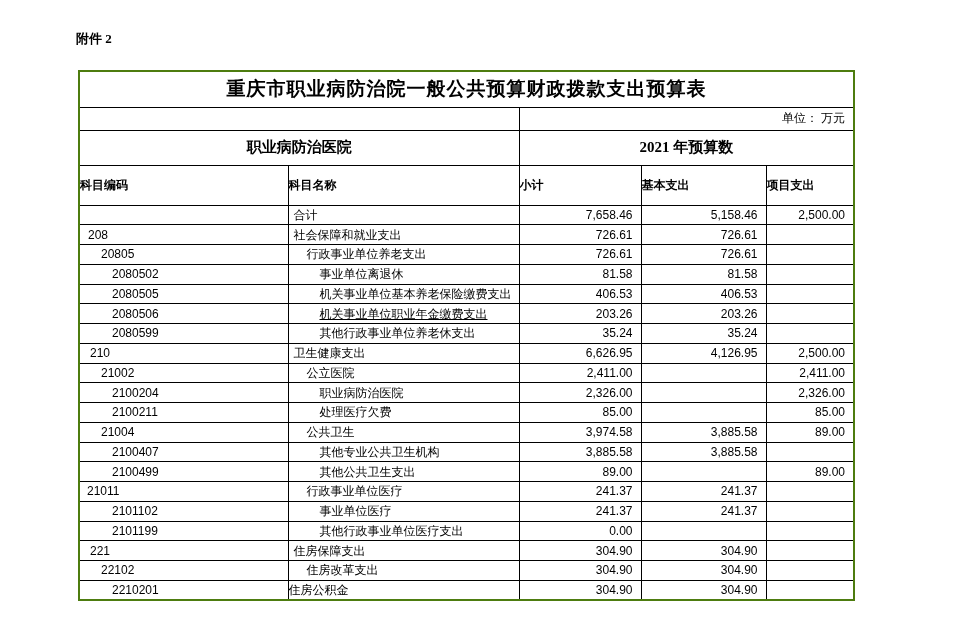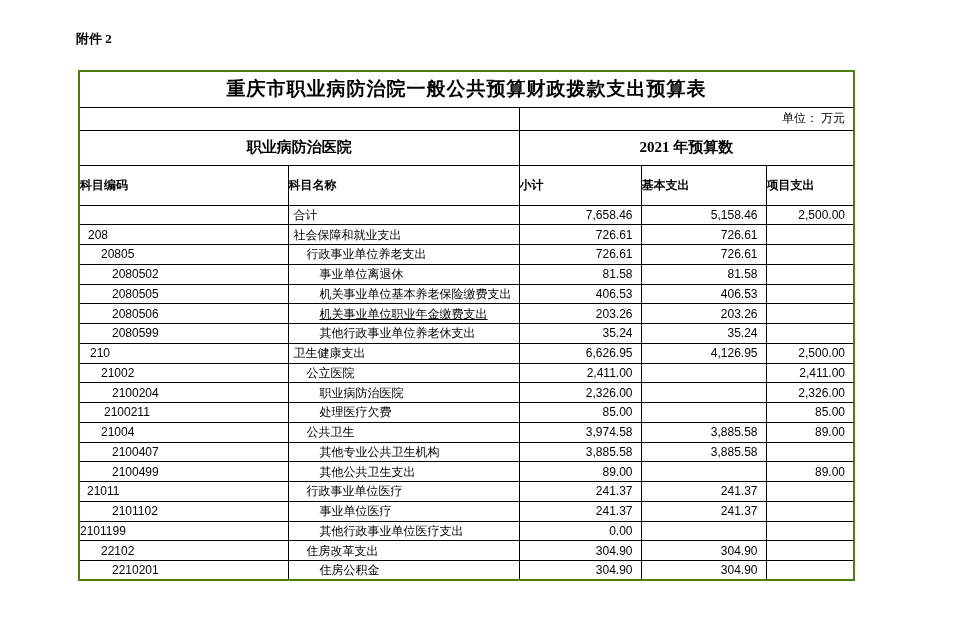--- a/index.html
+++ b/index.html
@@ -178,21 +178,21 @@
           <td class="num">2,411.00</td>
         </tr>
         <tr class="data-row">
           <td class="code" style="padding-left: 32px;">2100204</td>
           <td class="name" style="padding-left: 31px;">职业病防治医院</td>
           <td class="num">2,326.00</td>
           <td class="num"></td>
           <td class="num">2,326.00</td>
         </tr>
         <tr class="data-row">
-          <td class="code" style="padding-left: 24px;">2100211</td>
+          <td class="code" style="padding-left: 32px;">2100211</td>
           <td class="name" style="padding-left: 31px;">处理医疗欠费</td>
           <td class="num">85.00</td>
           <td class="num"></td>
           <td class="num">85.00</td>
         </tr>
         <tr class="data-row">
           <td class="code" style="padding-left: 21px;">21004</td>
           <td class="name" style="padding-left: 18px;">公共卫生</td>
           <td class="num">3,974.58</td>
           <td class="num">3,885.58</td>
@@ -220,36 +220,43 @@
           <td class="num"></td>
         </tr>
         <tr class="data-row">
           <td class="code" style="padding-left: 32px;">2101102</td>
           <td class="name" style="padding-left: 31px;">事业单位医疗</td>
           <td class="num">241.37</td>
           <td class="num">241.37</td>
           <td class="num"></td>
         </tr>
         <tr class="data-row">
-          <td class="code" style="">2101199</td>
+          <td class="code" style="padding-left: 32px;">2101199</td>
           <td class="name" style="padding-left: 31px;">其他行政事业单位医疗支出</td>
           <td class="num">0.00</td>
           <td class="num"></td>
           <td class="num"></td>
         </tr>
         <tr class="data-row">
+          <td class="code" style="padding-left: 10px;">221</td>
+          <td class="name" style="padding-left: 5px;">住房保障支出</td>
+          <td class="num">304.90</td>
+          <td class="num">304.90</td>
+          <td class="num"></td>
+        </tr>
+        <tr class="data-row">
           <td class="code" style="padding-left: 21px; margin-top: 48px;">22102</td>
           <td class="name" style="padding-left: 18px;">住房改革支出</td>
           <td class="num">304.90</td>
           <td class="num">304.90</td>
           <td class="num"></td>
         </tr>
         <tr class="data-row">
           <td class="code" style="padding-left: 32px;">2210201</td>
-          <td class="name" style="padding-left: 31px;">住房公积金</td>
+          <td class="name" style="">住房公积金</td>
           <td class="num">304.90</td>
           <td class="num">304.90</td>
           <td class="num"></td>
         </tr>
       </tbody>
   </table>
 
 </div>
 
 </body></html>

